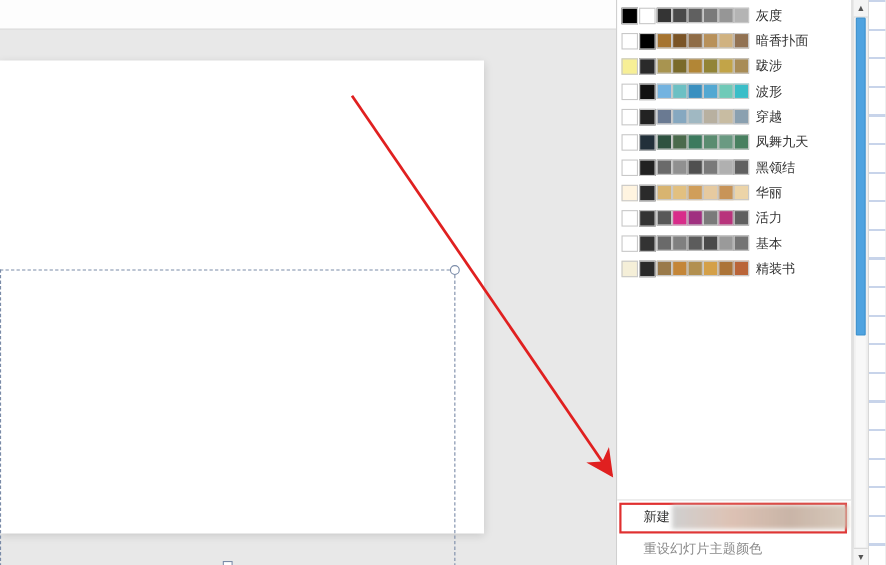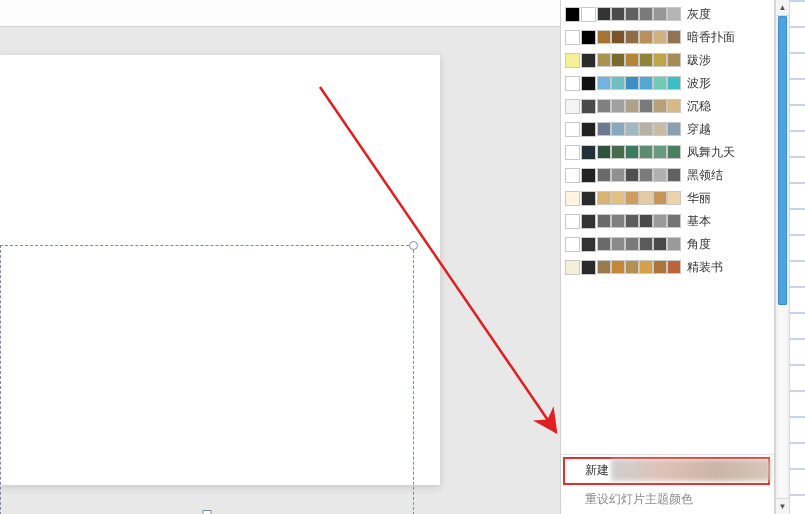--- a/index.html
+++ b/index.html
@@ -262,33 +262,20 @@
         <div class="swatch" style="background: rgb(108, 192, 196);"></div>
         <div class="swatch" style="background: rgb(58, 144, 192);"></div>
         <div class="swatch" style="background: rgb(82, 168, 210);"></div>
         <div class="swatch" style="background: rgb(111, 202, 184);"></div>
         <div class="swatch" style="background: rgb(58, 190, 200);"></div>
       </div>
       <div class="theme-label">波形</div>
     </div>
     <div class="theme-row">
       <div class="swatches">
-        <div class="swatch big" style="background: rgb(245, 245, 245);"></div>
-        <div class="swatch big" style="background: rgb(74, 74, 74);"></div>
-        <div class="swatch" style="background: rgb(128, 128, 128);"></div>
-        <div class="swatch" style="background: rgb(160, 160, 160);"></div>
-        <div class="swatch" style="background: rgb(176, 160, 136);"></div>
-        <div class="swatch" style="background: rgb(122, 122, 122);"></div>
-        <div class="swatch" style="background: rgb(184, 160, 120);"></div>
-        <div class="swatch" style="background: rgb(216, 184, 134);"></div>
-      </div>
-      <div class="theme-label">沉稳</div>
-    </div>
-    <div class="theme-row">
-      <div class="swatches">
         <div class="swatch big" style="background: rgb(255, 255, 255);"></div>
         <div class="swatch big" style="background: rgb(34, 34, 34);"></div>
         <div class="swatch" style="background: rgb(106, 122, 146);"></div>
         <div class="swatch" style="background: rgb(134, 168, 192);"></div>
         <div class="swatch" style="background: rgb(160, 184, 194);"></div>
         <div class="swatch" style="background: rgb(184, 176, 160);"></div>
         <div class="swatch" style="background: rgb(200, 188, 162);"></div>
         <div class="swatch" style="background: rgb(138, 160, 176);"></div>
       </div>
       <div class="theme-label">穿越</div>
@@ -329,41 +316,41 @@
         <div class="swatch" style="background: rgb(230, 202, 160);"></div>
         <div class="swatch" style="background: rgb(200, 148, 88);"></div>
         <div class="swatch" style="background: rgb(236, 212, 168);"></div>
       </div>
       <div class="theme-label">华丽</div>
     </div>
     <div class="theme-row">
       <div class="swatches">
         <div class="swatch big" style="background: rgb(255, 255, 255);"></div>
         <div class="swatch big" style="background: rgb(51, 51, 51);"></div>
+        <div class="swatch" style="background: rgb(88, 88, 88);"></div>
+        <div class="swatch" style="background: rgb(216, 44, 138);"></div>
+        <div class="swatch" style="background: rgb(160, 48, 128);"></div>
+        <div class="swatch" style="background: rgb(122, 122, 122);"></div>
+        <div class="swatch" style="background: rgb(184, 52, 124);"></div>
+        <div class="swatch" style="background: rgb(96, 96, 96);"></div>
+      </div>
+      <div class="theme-label">活力</div>
+    </div>
+    <div class="theme-row">
+      <div class="swatches">
+        <div class="swatch big" style="background: rgb(255, 255, 255);"></div>
+        <div class="swatch big" style="background: rgb(51, 51, 51);"></div>
         <div class="swatch" style="background: rgb(106, 106, 106);"></div>
         <div class="swatch" style="background: rgb(128, 128, 128);"></div>
         <div class="swatch" style="background: rgb(92, 92, 92);"></div>
         <div class="swatch" style="background: rgb(74, 74, 74);"></div>
         <div class="swatch" style="background: rgb(154, 154, 154);"></div>
         <div class="swatch" style="background: rgb(116, 116, 116);"></div>
       </div>
       <div class="theme-label">基本</div>
-    </div>
-    <div class="theme-row">
-      <div class="swatches">
-        <div class="swatch big" style="background: rgb(255, 255, 255);"></div>
-        <div class="swatch big" style="background: rgb(51, 51, 51);"></div>
-        <div class="swatch" style="background: rgb(106, 106, 106);"></div>
-        <div class="swatch" style="background: rgb(138, 138, 138);"></div>
-        <div class="swatch" style="background: rgb(122, 122, 122);"></div>
-        <div class="swatch" style="background: rgb(90, 90, 90);"></div>
-        <div class="swatch" style="background: rgb(74, 74, 74);"></div>
-        <div class="swatch" style="background: rgb(154, 154, 154);"></div>
-      </div>
-      <div class="theme-label">角度</div>
     </div>
     <div class="theme-row">
       <div class="swatches">
         <div class="swatch big" style="background: rgb(245, 239, 216);"></div>
         <div class="swatch big" style="background: rgb(42, 42, 42);"></div>
         <div class="swatch" style="background: rgb(154, 122, 74);"></div>
         <div class="swatch" style="background: rgb(196, 134, 56);"></div>
         <div class="swatch" style="background: rgb(178, 144, 80);"></div>
         <div class="swatch" style="background: rgb(212, 160, 72);"></div>
         <div class="swatch" style="background: rgb(172, 116, 56);"></div>

